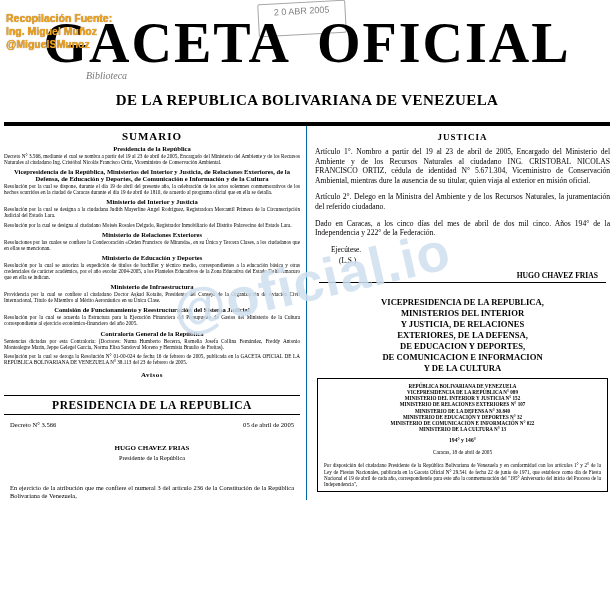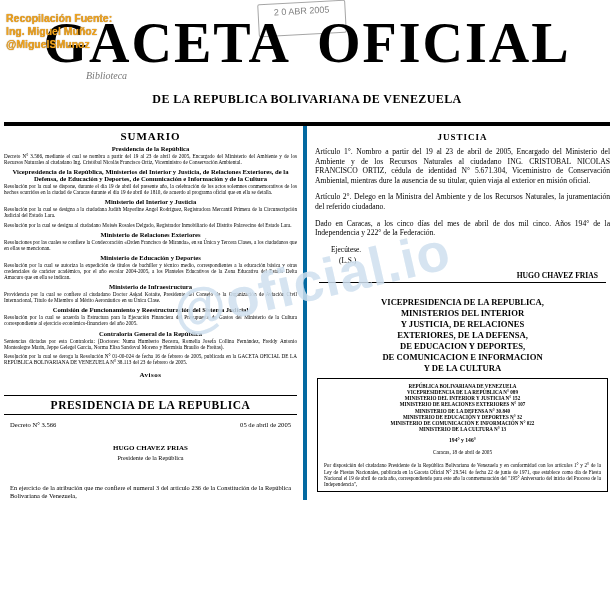--- a/index.html
+++ b/index.html
@@ -26,33 +26,33 @@
     color:#555;text-align:center;line-height:11px;padding-top:3px;transform:rotate(-3deg);
     opacity:.75;border-radius:2px;}
   .gtitle{position:absolute;left:0;right:0;top:14px;text-align:center;
     font-family:"Liberation Serif",serif;font-weight:bold;font-size:56px;letter-spacing:2px;
     line-height:58px;}
   .gtitle .word{display:inline-block;}
   .gap{display:inline-block;width:26px;}
   .biblio{position:absolute;left:86px;top:70px;font-family:"Liberation Serif",serif;
     font-size:10px;color:#777;font-style:italic;}
   .subtitle{position:absolute;left:0;right:0;top:92px;text-align:center;
-    font-family:"Liberation Serif",serif;font-weight:bold;font-size:12px;letter-spacing:.4px;}
+    font-family:"Liberation Serif",serif;font-weight:bold;font-size:15px;letter-spacing:.4px;}
   .rule{height:2px;background:#000;margin:0 4px;}
   .rule.thin{height:1px;}
 
   
   .issueline{display:flex;justify-content:space-between;align-items:center;
     padding:3px 10px 3px 10px;font-size:10.5px;font-family:"Liberation Serif",serif;}
   .issueline .mid{font-size:10.5px;}
 
   
   .cols{display:flex;gap:0;padding:0 4px;}
   .col{width:50%;box-sizing:border-box;}
-  .colL{padding-right:6px;border-right:4px solid #0369a1;}
+  .colL{padding-right:6px;border-right:1px solid #0369a1;}
   .colR{padding-left:8px;}
 
   h2.sumario{text-align:center;font-size:11px;font-weight:bold;letter-spacing:1px;margin:4px 0 3px;}
   h3.secc{text-align:center;font-size:6.6px;font-weight:bold;margin:3px 0 1px;}
   p.item{font-size:5.2px;line-height:6.1px;text-align:justify;margin:0 0 3px 0;}
 
   h3.decreto{text-align:center;font-size:9px;font-weight:bold;letter-spacing:1px;margin:6px 0 5px;}
   p.body{font-size:7.6px;line-height:9.6px;text-align:justify;margin:0 0 7px 0;}
   .sign{text-align:center;font-size:7.4px;margin:2px 0;padding-left:12px;}
   .signname{text-align:right;font-size:7.6px;font-weight:bold;margin:6px 12px 2px 0;}

